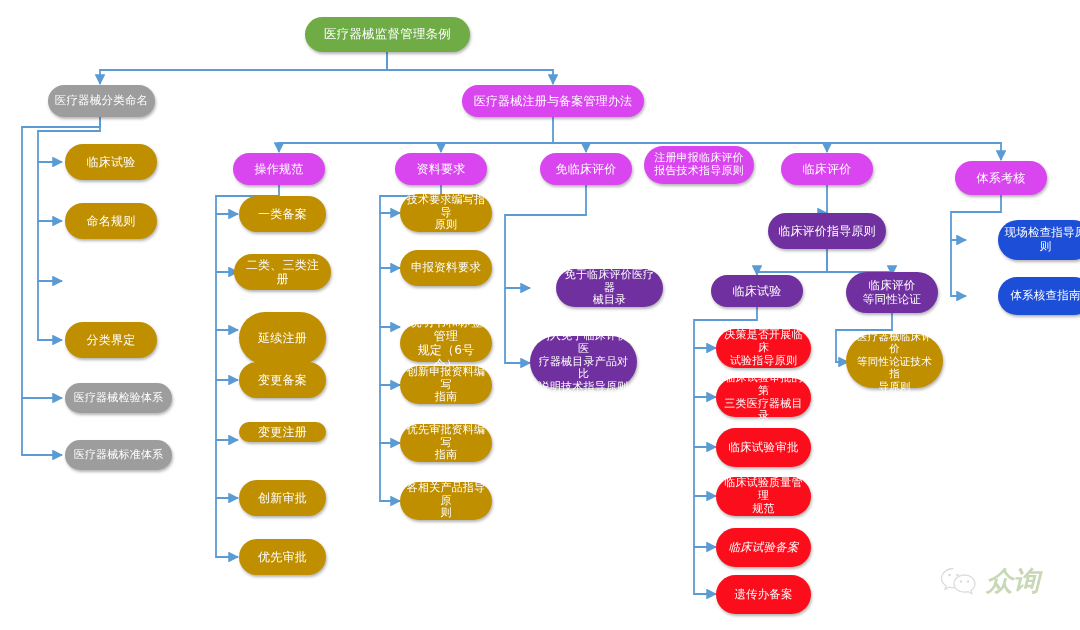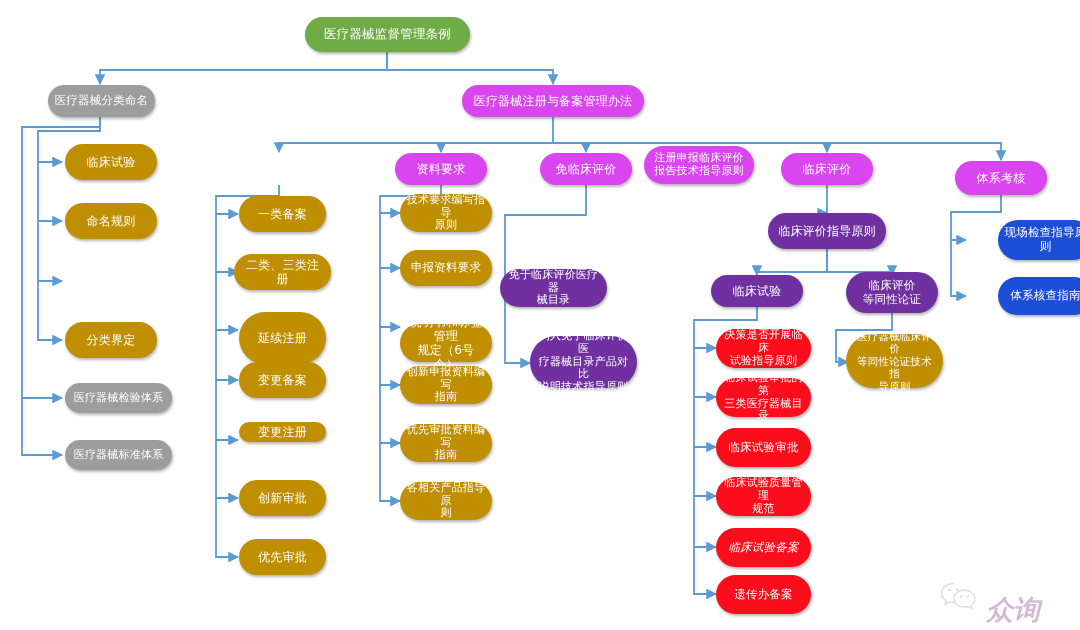--- a/index.html
+++ b/index.html
@@ -55,24 +55,23 @@
     display: flex;
     align-items: center;
     gap: 8px;
     opacity: 0.30;
     z-index: 4;
     user-select: none;
   }
   .wm-text {
     font-family: "DejaVu Sans", "Liberation Sans", sans-serif;
     font-size: 27px;
-    color: #701a75;
+    color: #4d7c0f;
     font-style: italic;
     font-weight: bold;
-    margin-top: 29px;
   }
 </style>
 </head>
 <body>
 
 <div id="canvas">
 
   <svg id="edges" viewBox="0 0 1080 630" xmlns="http://www.w3.org/2000/svg">
     <defs>
       <marker id="arrow" viewBox="0 0 10 10" refX="9" refY="5" markerWidth="6" markerHeight="6" orient="auto-start-reverse">
@@ -138,20 +137,21 @@
   <div class="node c-gray" style="left:48px; top:85px; width:107px; height:32px; font-size:11.5px;">医疗器械分类命名</div>
 
   <div class="node c-blue" style="left:462px; top:85px; width:182px; height:32px; font-size:12px;">医疗器械注册与备案管理办法</div>
 
   <div class="node c-gold" style="left:65px; top:144px; width:92px; height:36px; font-size:12px;">临床试验</div>
   <div class="node c-gold" style="left:65px; top:203px; width:92px; height:36px; font-size:12px;">命名规则</div>
   <div class="node c-gold" style="left:65px; top:322px; width:92px; height:36px; font-size:12px;">分类界定</div>
   <div class="node c-gray" style="left:65px; top:383px; width:107px; height:30px; font-size:11px;">医疗器械检验体系</div>
   <div class="node c-gray" style="left:65px; top:440px; width:107px; height:30px; font-size:11px;">医疗器械标准体系</div>
 
+  <div class="node c-blue" style="left:233px; top:153px; width:92px; height:32px; font-size:12px;">操作规范</div>
   <div class="node c-blue" style="left:395px; top:153px; width:92px; height:32px; font-size:12px;">资料要求</div>
   <div class="node c-blue" style="left:540px; top:153px; width:92px; height:32px; font-size:12px;">免临床评价</div>
   <div class="node c-blue" style="left:644px; top:146px; width:110px; height:38px; font-size:11px;">注册申报临床评价
 报告技术指导原则</div>
   <div class="node c-blue" style="left:781px; top:153px; width:92px; height:32px; font-size:12px;">临床评价</div>
   <div class="node c-blue" style="left:955px; top:161px; width:92px; height:34px; font-size:12px;">体系考核</div>
 
   <div class="node c-gold" style="left:239px; top:196px; width:87px; height:36px; font-size:12px;">一类备案</div>
   <div class="node c-gold" style="left:234px; top:254px; width:97px; height:36px; font-size:12px;">二类、三类注册</div>
   <div class="node c-gold" style="left:239px; top:312px; width:87px; height:52px; font-size:12px;">延续注册</div>
@@ -165,21 +165,21 @@
   <div class="node c-gold" style="left:400px; top:250px; width:92px; height:36px; font-size:11.5px;">申报资料要求</div>
   <div class="node c-gold" style="left:400px; top:324px; width:92px; height:38px; font-size:12px;">说明书和标签管理
 规定（6号令）</div>
   <div class="node c-gold" style="left:400px; top:366px; width:92px; height:38px; font-size:11px;">创新申报资料编写
 指南</div>
   <div class="node c-gold" style="left:400px; top:424px; width:92px; height:38px; font-size:11px;">优先审批资料编写
 指南</div>
   <div class="node c-gold" style="left:400px; top:482px; width:92px; height:38px; font-size:11px;">各相关产品指导原
 则</div>
 
-  <div class="node c-purple" style="left:500px; top:269px; width:107px; height:38px; font-size:11px;">免于临床评价医疗器
+  <div class="node c-purple" style="left:556px; top:269px; width:107px; height:38px; font-size:11px;">免于临床评价医疗器
 械目录</div>
   <div class="node c-purple" style="left:530px; top:336px; width:107px; height:52px; font-size:11px;">列入免于临床评价医
 疗器械目录产品对比
 说明技术指导原则</div>
 
   <div class="node c-purple" style="left:768px; top:213px; width:118px; height:36px; font-size:12px;">临床评价指导原则</div>
   <div class="node c-purple" style="left:711px; top:275px; width:92px; height:32px; font-size:12px;">临床试验</div>
   <div class="node c-purple" style="left:846px; top:272px; width:92px; height:41px; font-size:11.5px;">临床评价
 等同性论证</div>
   <div class="node c-gold" style="left:846px; top:334px; width:97px; height:54px; font-size:10.5px;">医疗器械临床评价

